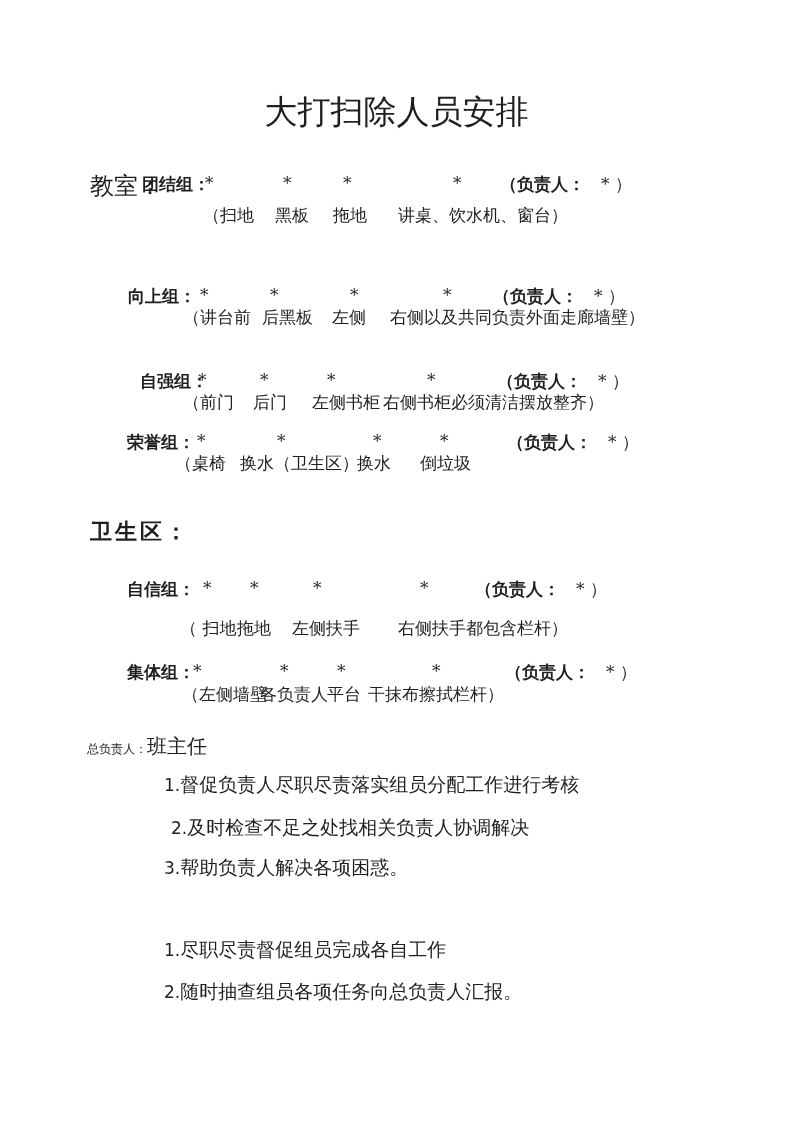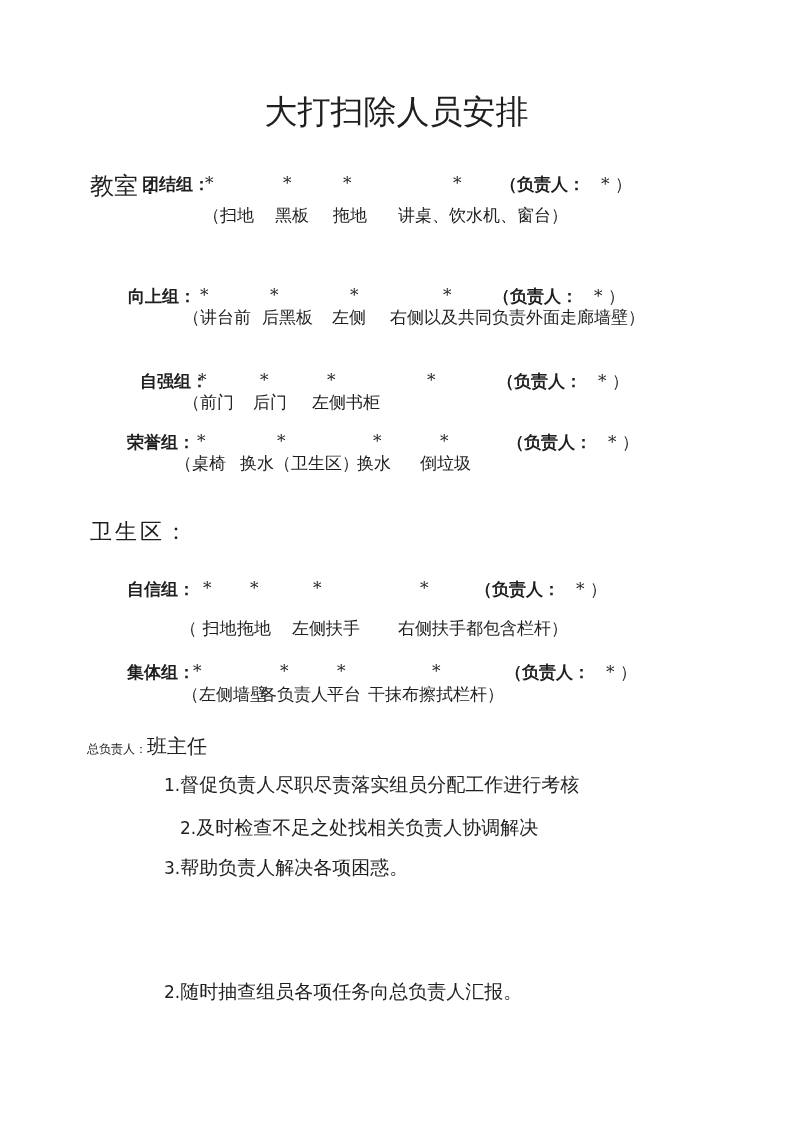--- a/index.html
+++ b/index.html
@@ -17,21 +17,21 @@
     position:absolute;left:0;top:94px;width:100%;
     text-align:center;font-size:33px;line-height:36px;
     font-weight:normal;margin:0;
   }
   .section-label{font-size:24px;}
   .group-name{font-size:17px;font-weight:bold;}
   .star{font-size:17px;}
   .duty{font-size:17px;}
   .resp .resp-label{font-size:17px;font-weight:bold;}
   .resp .resp-value{font-size:17px;margin-left:16px;}
-  .heading2{font-size:22px;font-weight:normal;letter-spacing:3px;}
+  .heading2{font-size:22px;font-weight:bold;letter-spacing:3px;}
   .lead{font-size:12px;}
   .lead-value{font-size:20px;}
   .list-num{font-size:17px;font-family:"DejaVu Sans","Liberation Sans",sans-serif;}
   .list-text{font-size:19px;}
 </style>
 </head>
 <body>
 
 <div class="page">
 
@@ -79,20 +79,21 @@
     <span class="star" style="left:327px">*</span>
     <span class="star" style="left:427px">*</span>
     <span class="resp" style="left:497px">
       <span class="resp-label">（负责人：</span><span class="resp-value">* ）</span>
     </span>
   </div>
   <div class="row" style="top:391px">
     <span class="duty" style="left:183px">（前门</span>
     <span class="duty" style="left:253px">后门</span>
     <span class="duty" style="left:312px">左侧书柜</span>
+    <span class="duty" style="left:383px">右侧书柜必须清洁摆放整齐）</span>
   </div>
 
   <div class="row" style="top:431px">
     <span class="group-name" style="left:127px">荣誉组：</span>
     <span class="star" style="left:197px">*</span>
     <span class="star" style="left:277px">*</span>
     <span class="star" style="left:373px">*</span>
     <span class="star" style="left:440px">*</span>
     <span class="resp" style="left:507px">
       <span class="resp-label">（负责人：</span><span class="resp-value">* ）</span>
@@ -147,29 +148,34 @@
     <span style="left:87px">
       <span class="lead">总负责人：</span><span class="lead-value">班主任</span>
     </span>
   </div>
   <div class="row" style="top:772px">
     <span style="left:164px">
       <span class="list-num">1.</span><span class="list-text">督促负责人尽职尽责落实组员分配工作进行考核</span>
     </span>
   </div>
   <div class="row" style="top:815px">
-    <span style="left:180px">
+    <span style="left:171px">
       <span class="list-num">2.</span><span class="list-text">及时检查不足之处找相关负责人协调解决</span>
     </span>
   </div>
   <div class="row" style="top:855px">
     <span style="left:164px">
       <span class="list-num">3.</span><span class="list-text">帮助负责人解决各项困惑。</span>
     </span>
   </div>
 
+  <div class="row" style="top:937px">
+    <span style="left:164px">
+      <span class="list-num">1.</span><span class="list-text">尽职尽责督促组员完成各自工作</span>
+    </span>
+  </div>
   <div class="row" style="top:979px">
     <span style="left:164px">
       <span class="list-num">2.</span><span class="list-text">随时抽查组员各项任务向总负责人汇报。</span>
     </span>
   </div>
 
 </div>
 
 </body></html>

